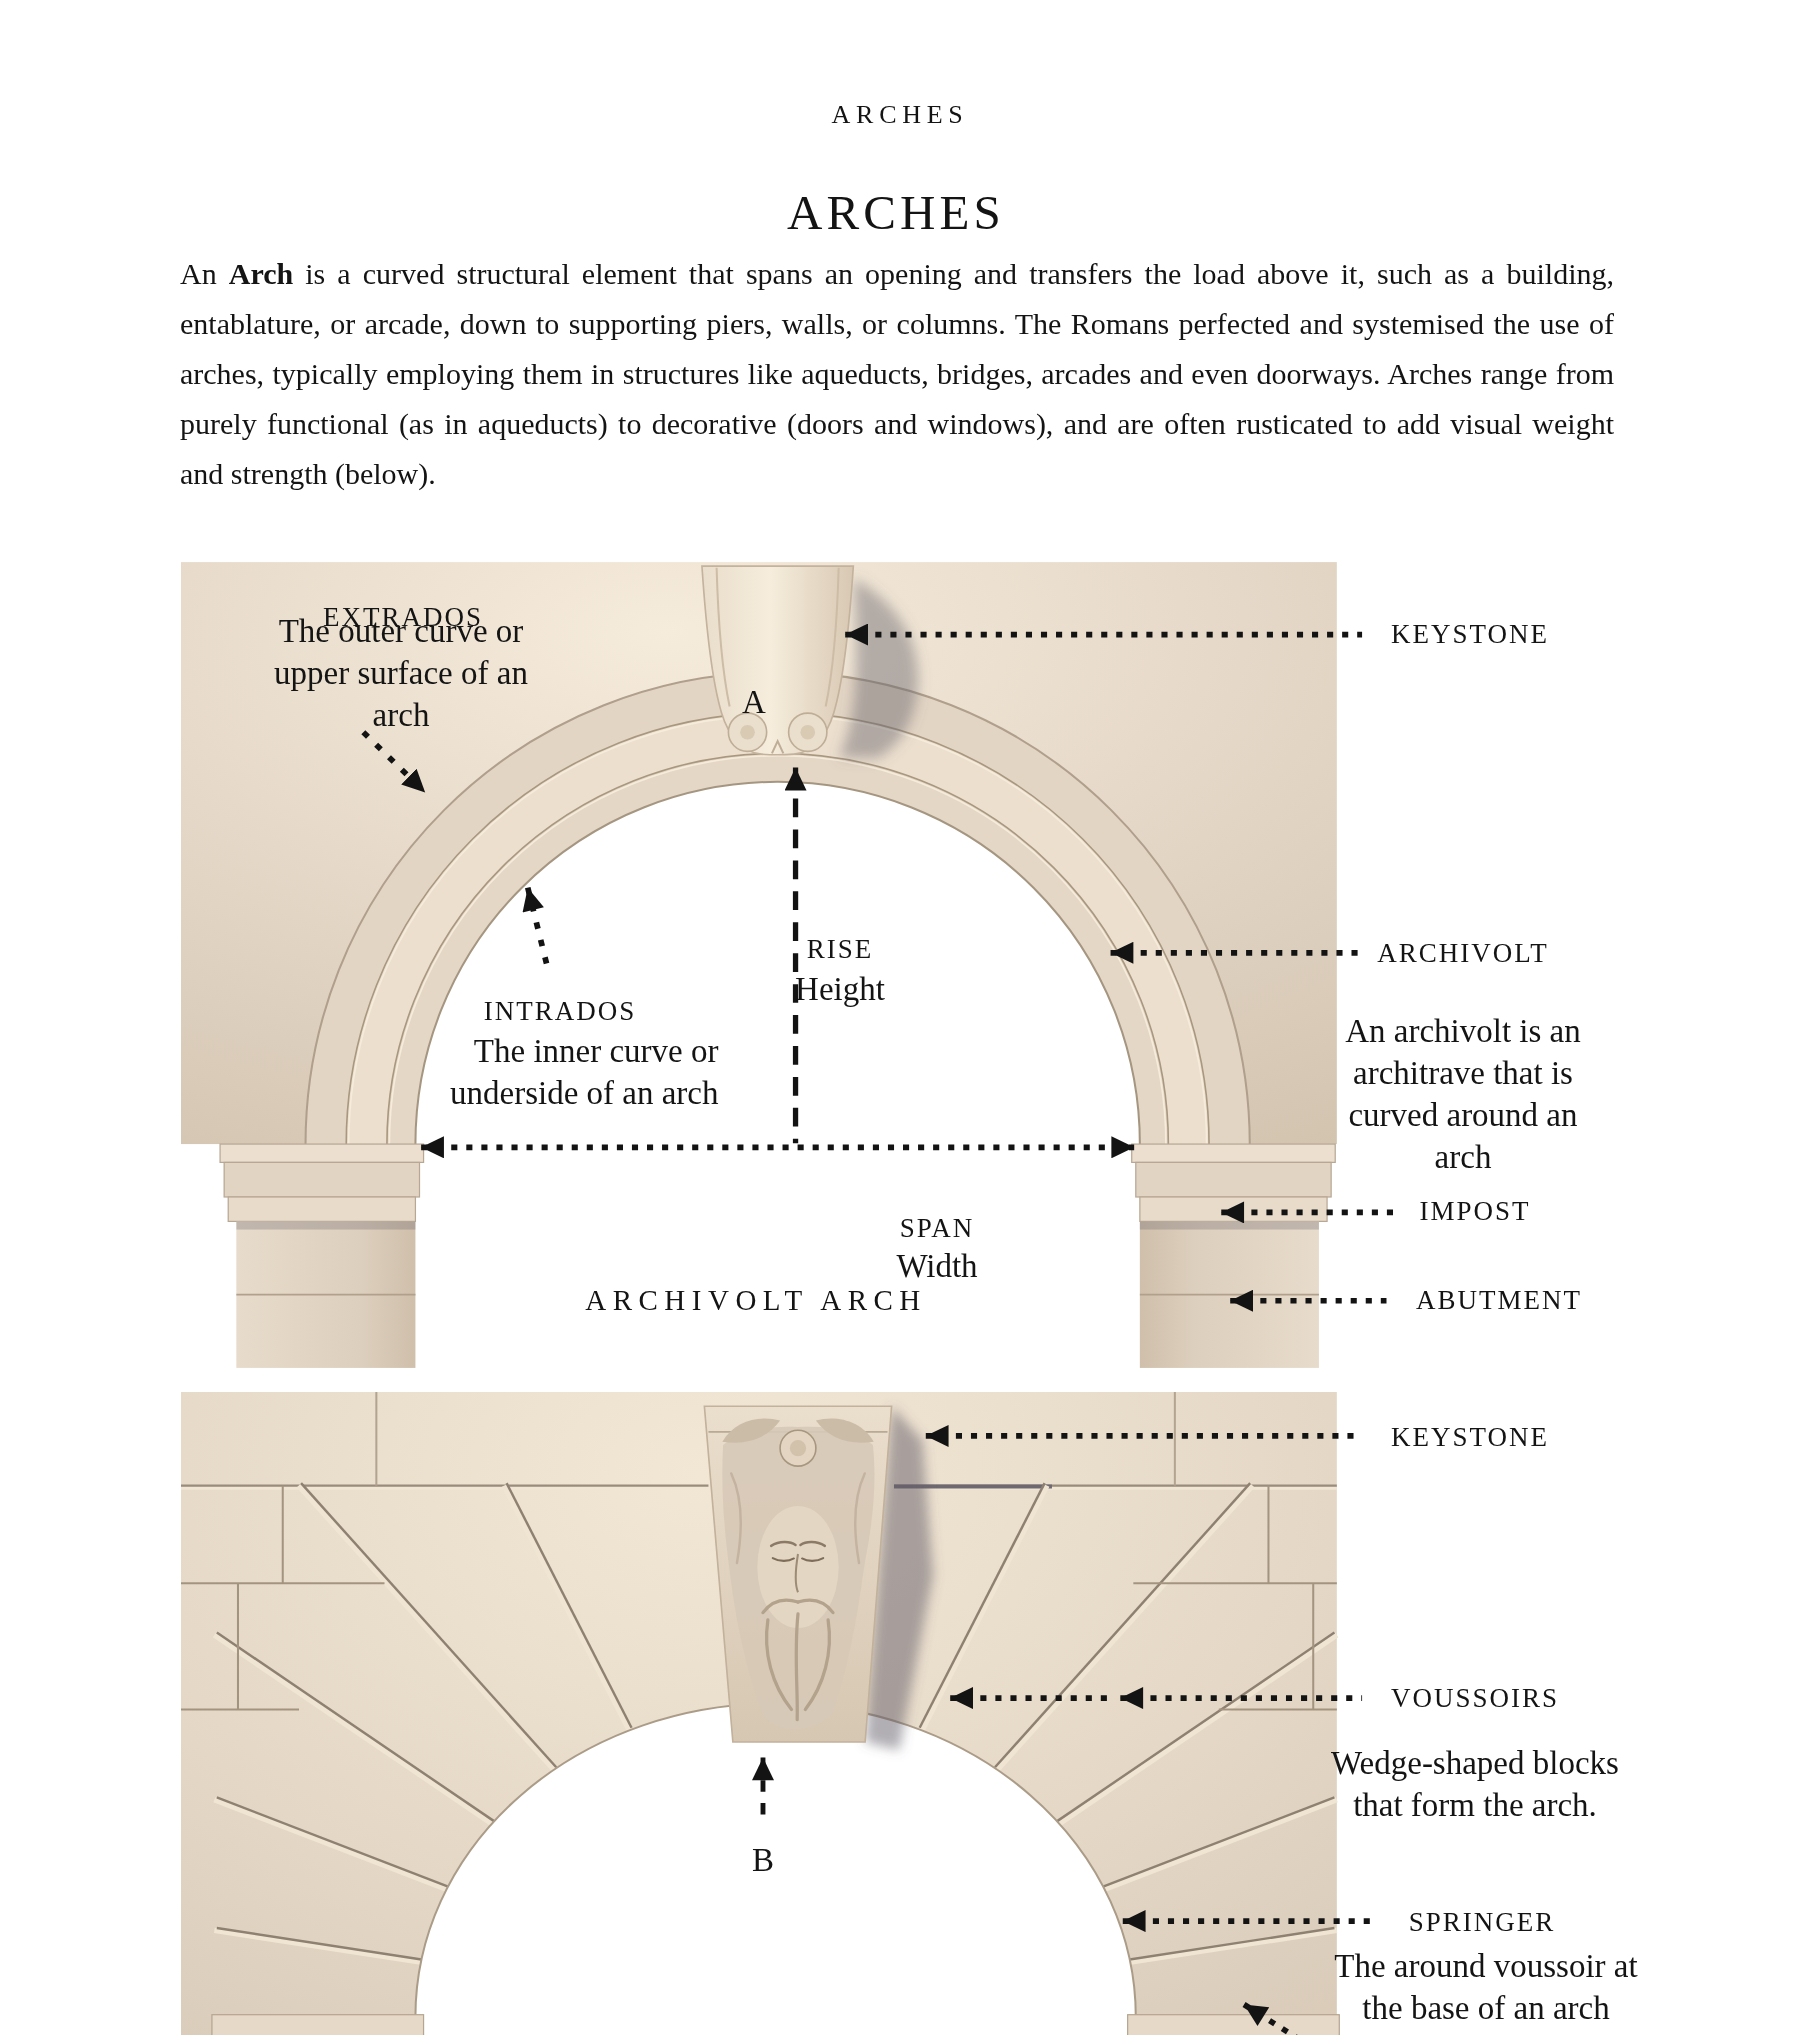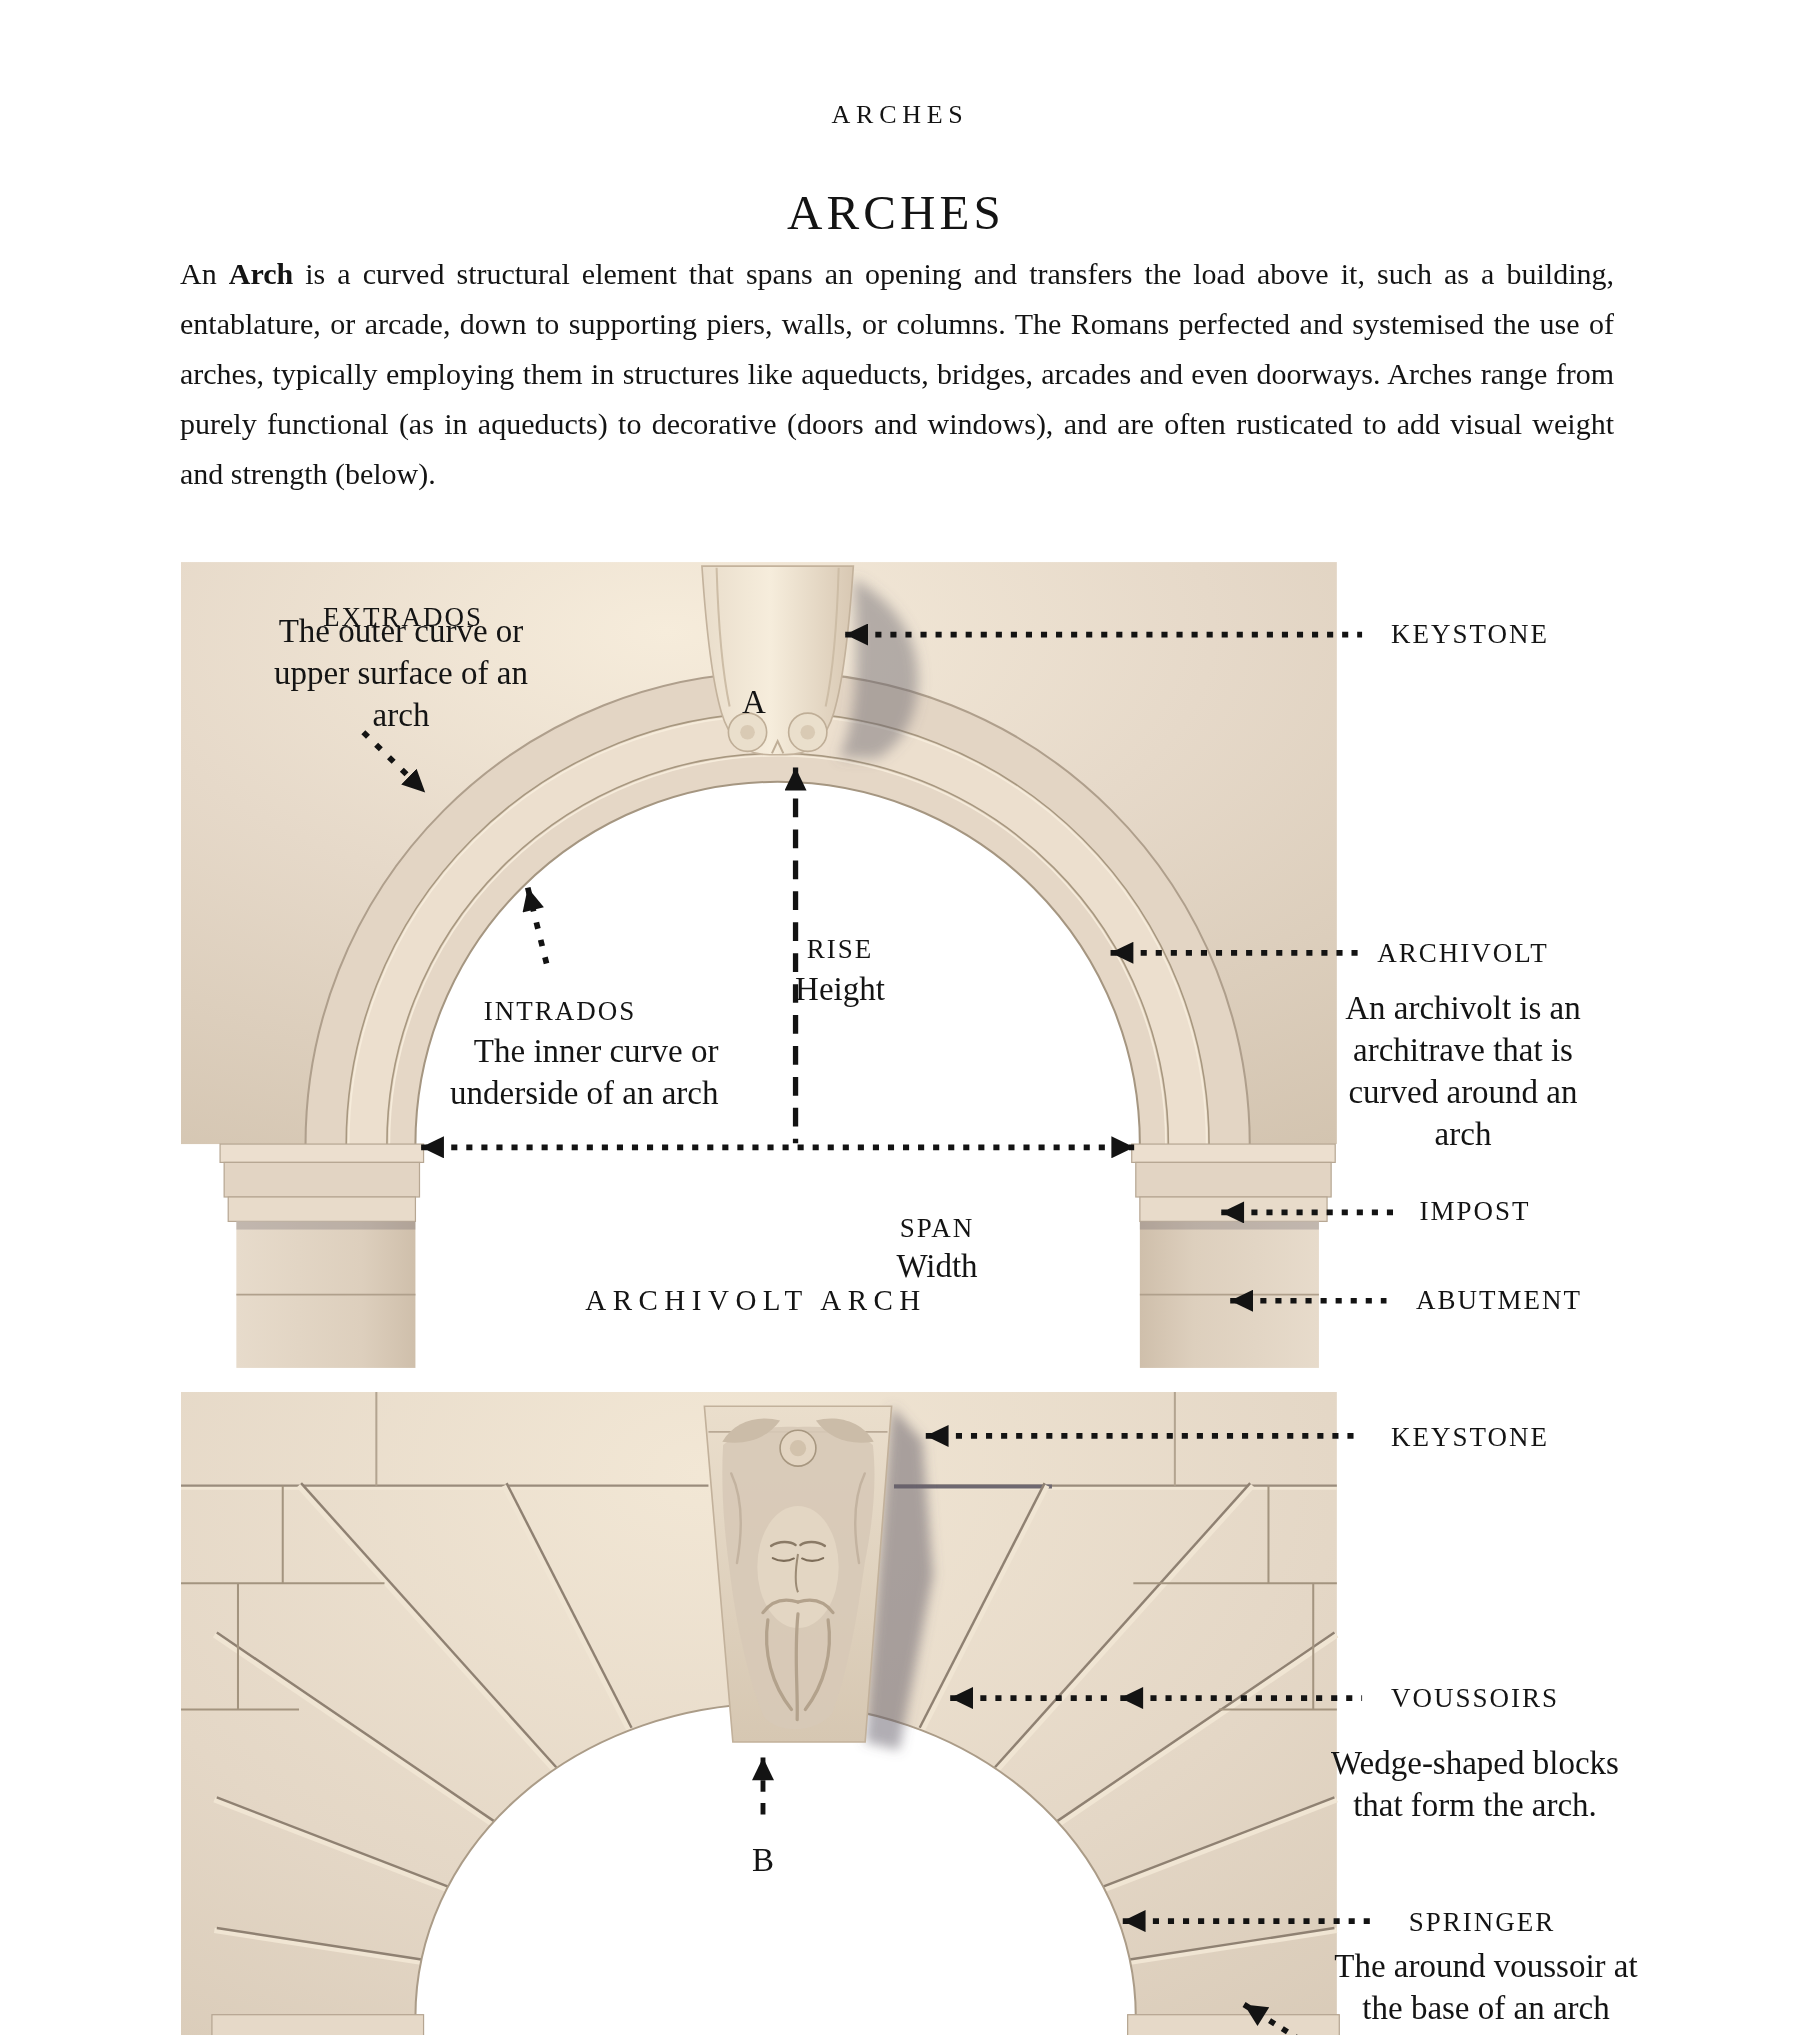--- a/index.html
+++ b/index.html
@@ -124,21 +124,21 @@
       <div class="ctr desc wrap" style="left:220px;top:111px;width:318px;">The outer curve or upper surface of an arch</div>
       <div class="ctr lbl" style="left:379px;top:449px;">INTRADOS</div>
       <div class="ctr desc wrap" style="left:387px;top:510px;width:301px;text-align:right;">The inner curve or underside of an arch</div>
       <div class="ctr lbl" style="left:659px;top:387px;">RISE</div>
       <div class="ctr desc" style="left:659px;top:427px;">Height</div>
       <div class="ctr lbl" style="left:756px;top:666px;">SPAN</div>
       <div class="ctr desc" style="left:756px;top:704px;">Width</div>
       <div class="ctr marker" style="left:573px;top:140px;">A</div>
       <div class="ctr lbl" style="left:1289px;top:72px;">KEYSTONE</div>
       <div class="ctr lbl" style="left:1282px;top:391px;">ARCHIVOLT</div>
-      <div class="ctr desc wrap" style="left:1282px;top:509px;width:269px;">An archivolt is an architrave that is curved around an arch</div>
+      <div class="ctr desc wrap" style="left:1282px;top:532px;width:269px;">An archivolt is an architrave that is curved around an arch</div>
       <div class="ctr lbl" style="left:1294px;top:649px;">IMPOST</div>
       <div class="ctr lbl" style="left:1318px;top:738px;">ABUTMENT</div>
       <div class="ctr caption" style="left:575px;top:738px;">ARCHIVOLT ARCH</div>
     </div>
   </div>
 
   <div class="fig" style="left:181px;top:1392px;width:1433px;height:814px;">
     <svg width="1433" height="814" viewBox="0 0 3521 2000">
       <defs>
         <radialGradient id="wall2" cx="0.45" cy="0.1" r="1.1">

